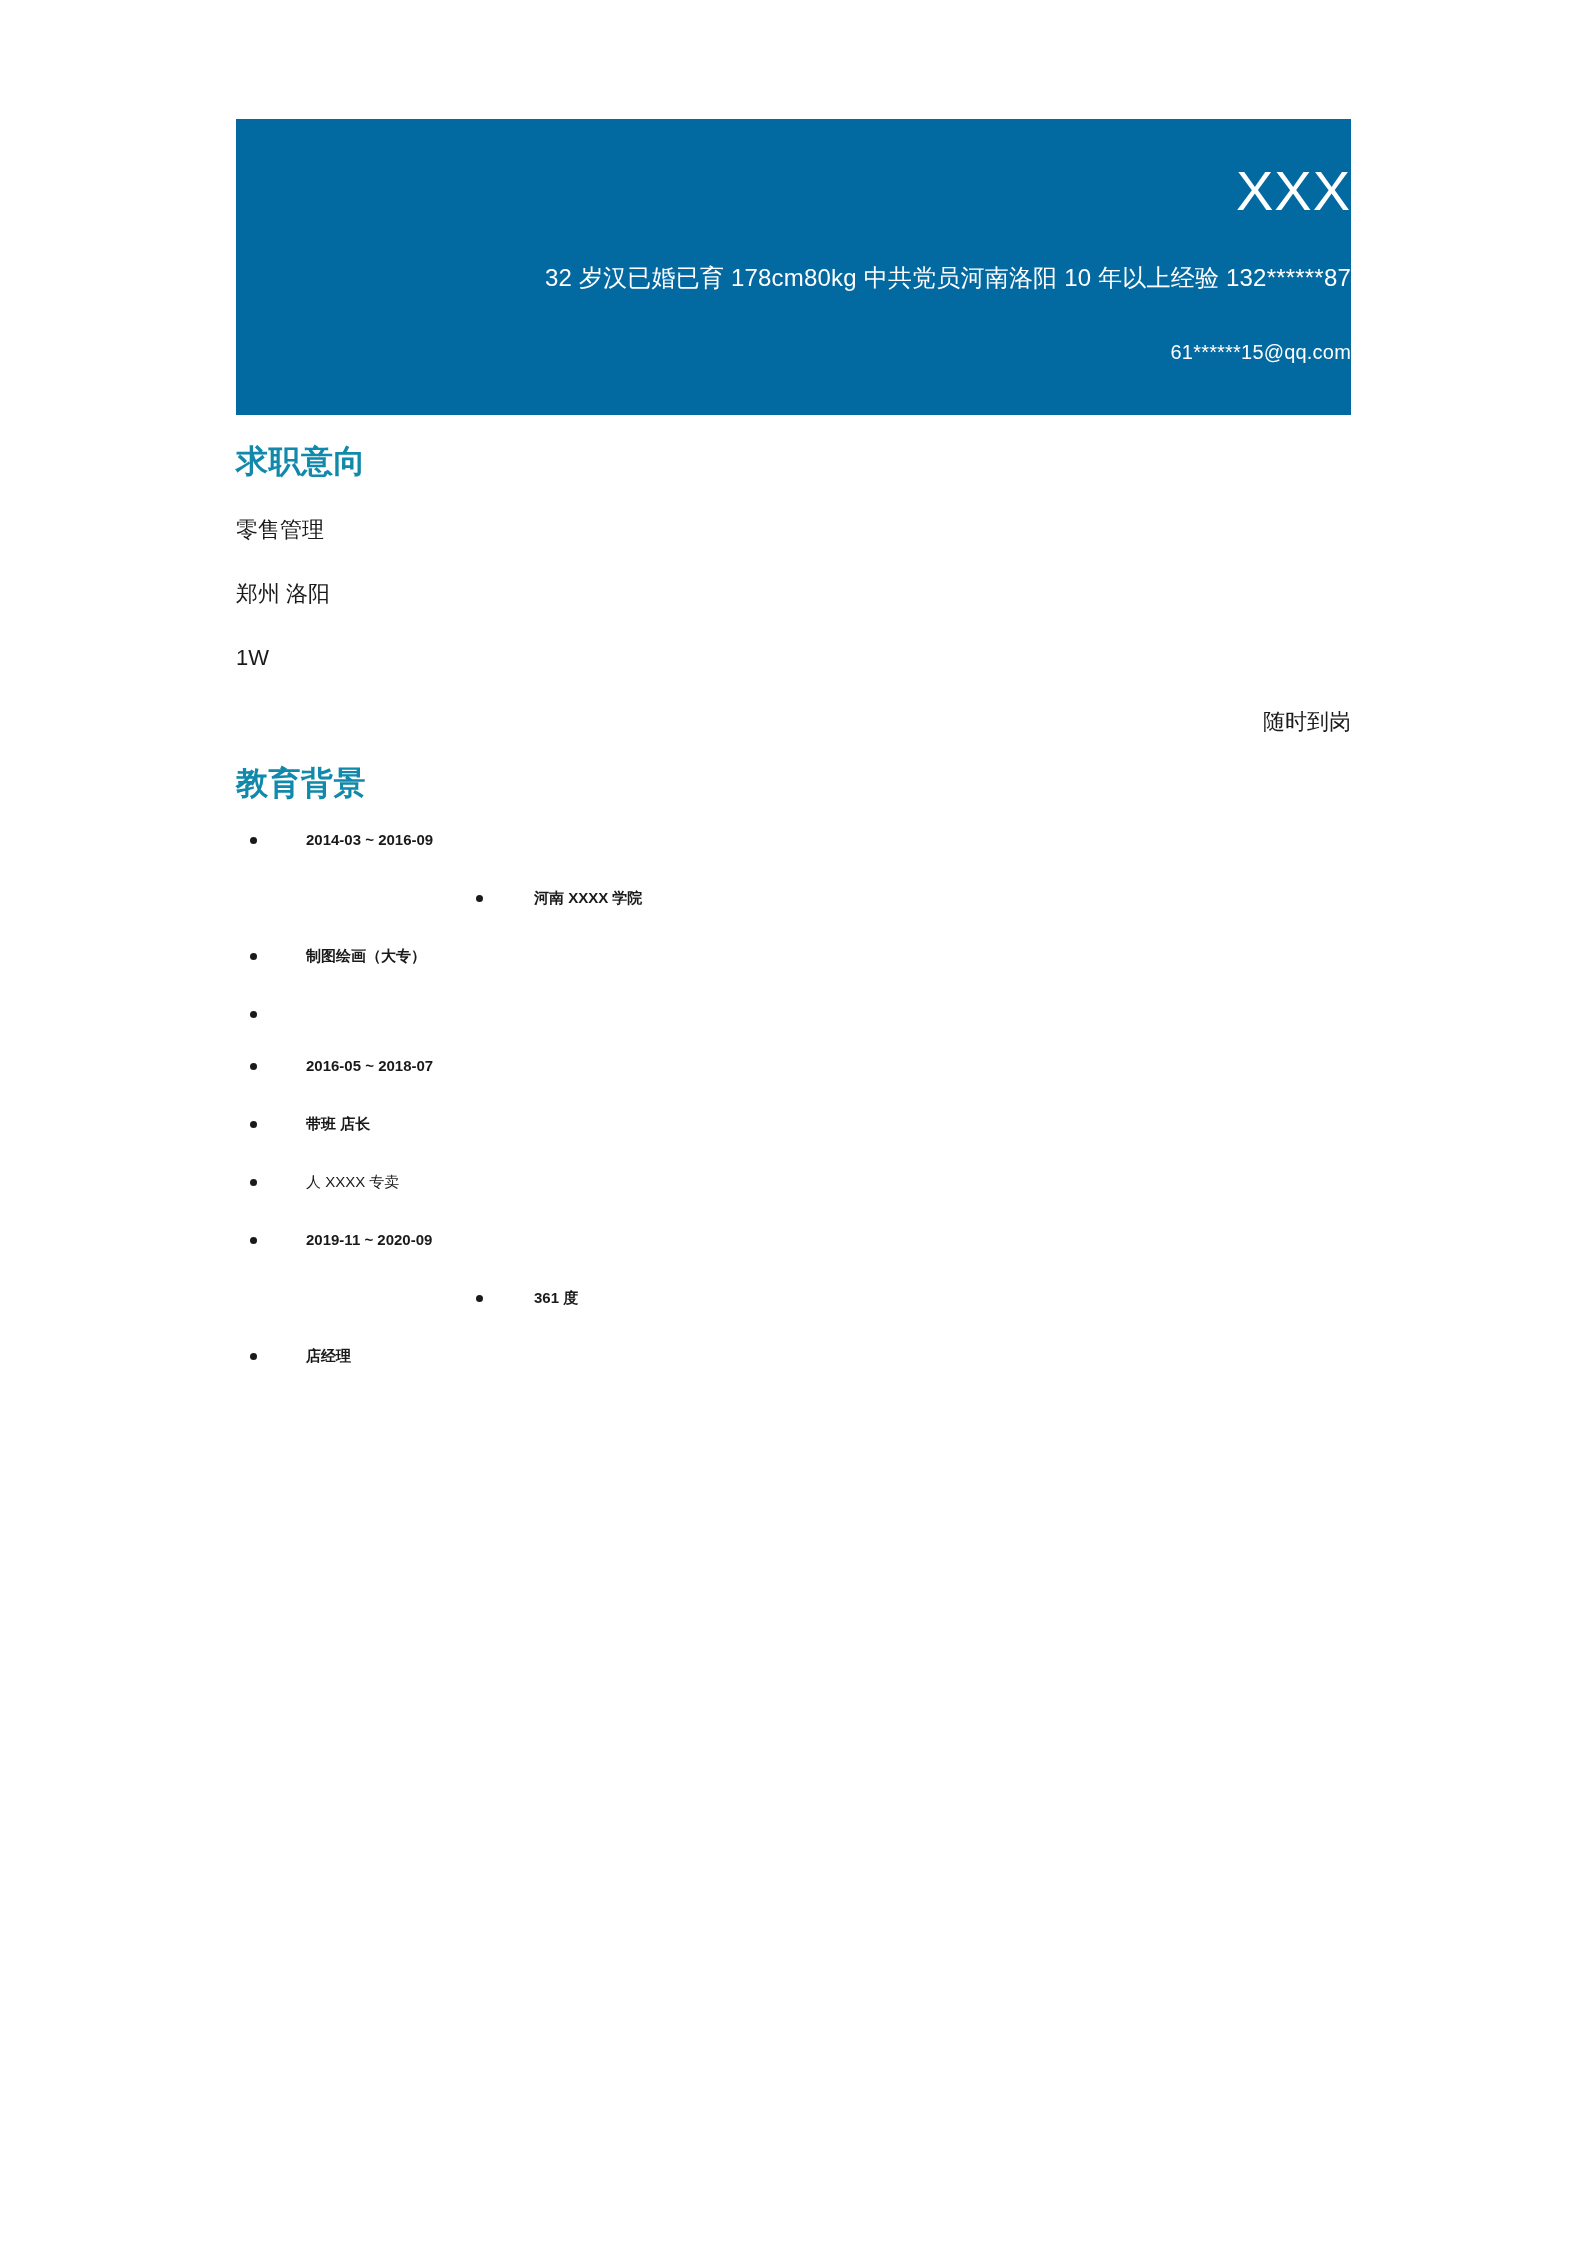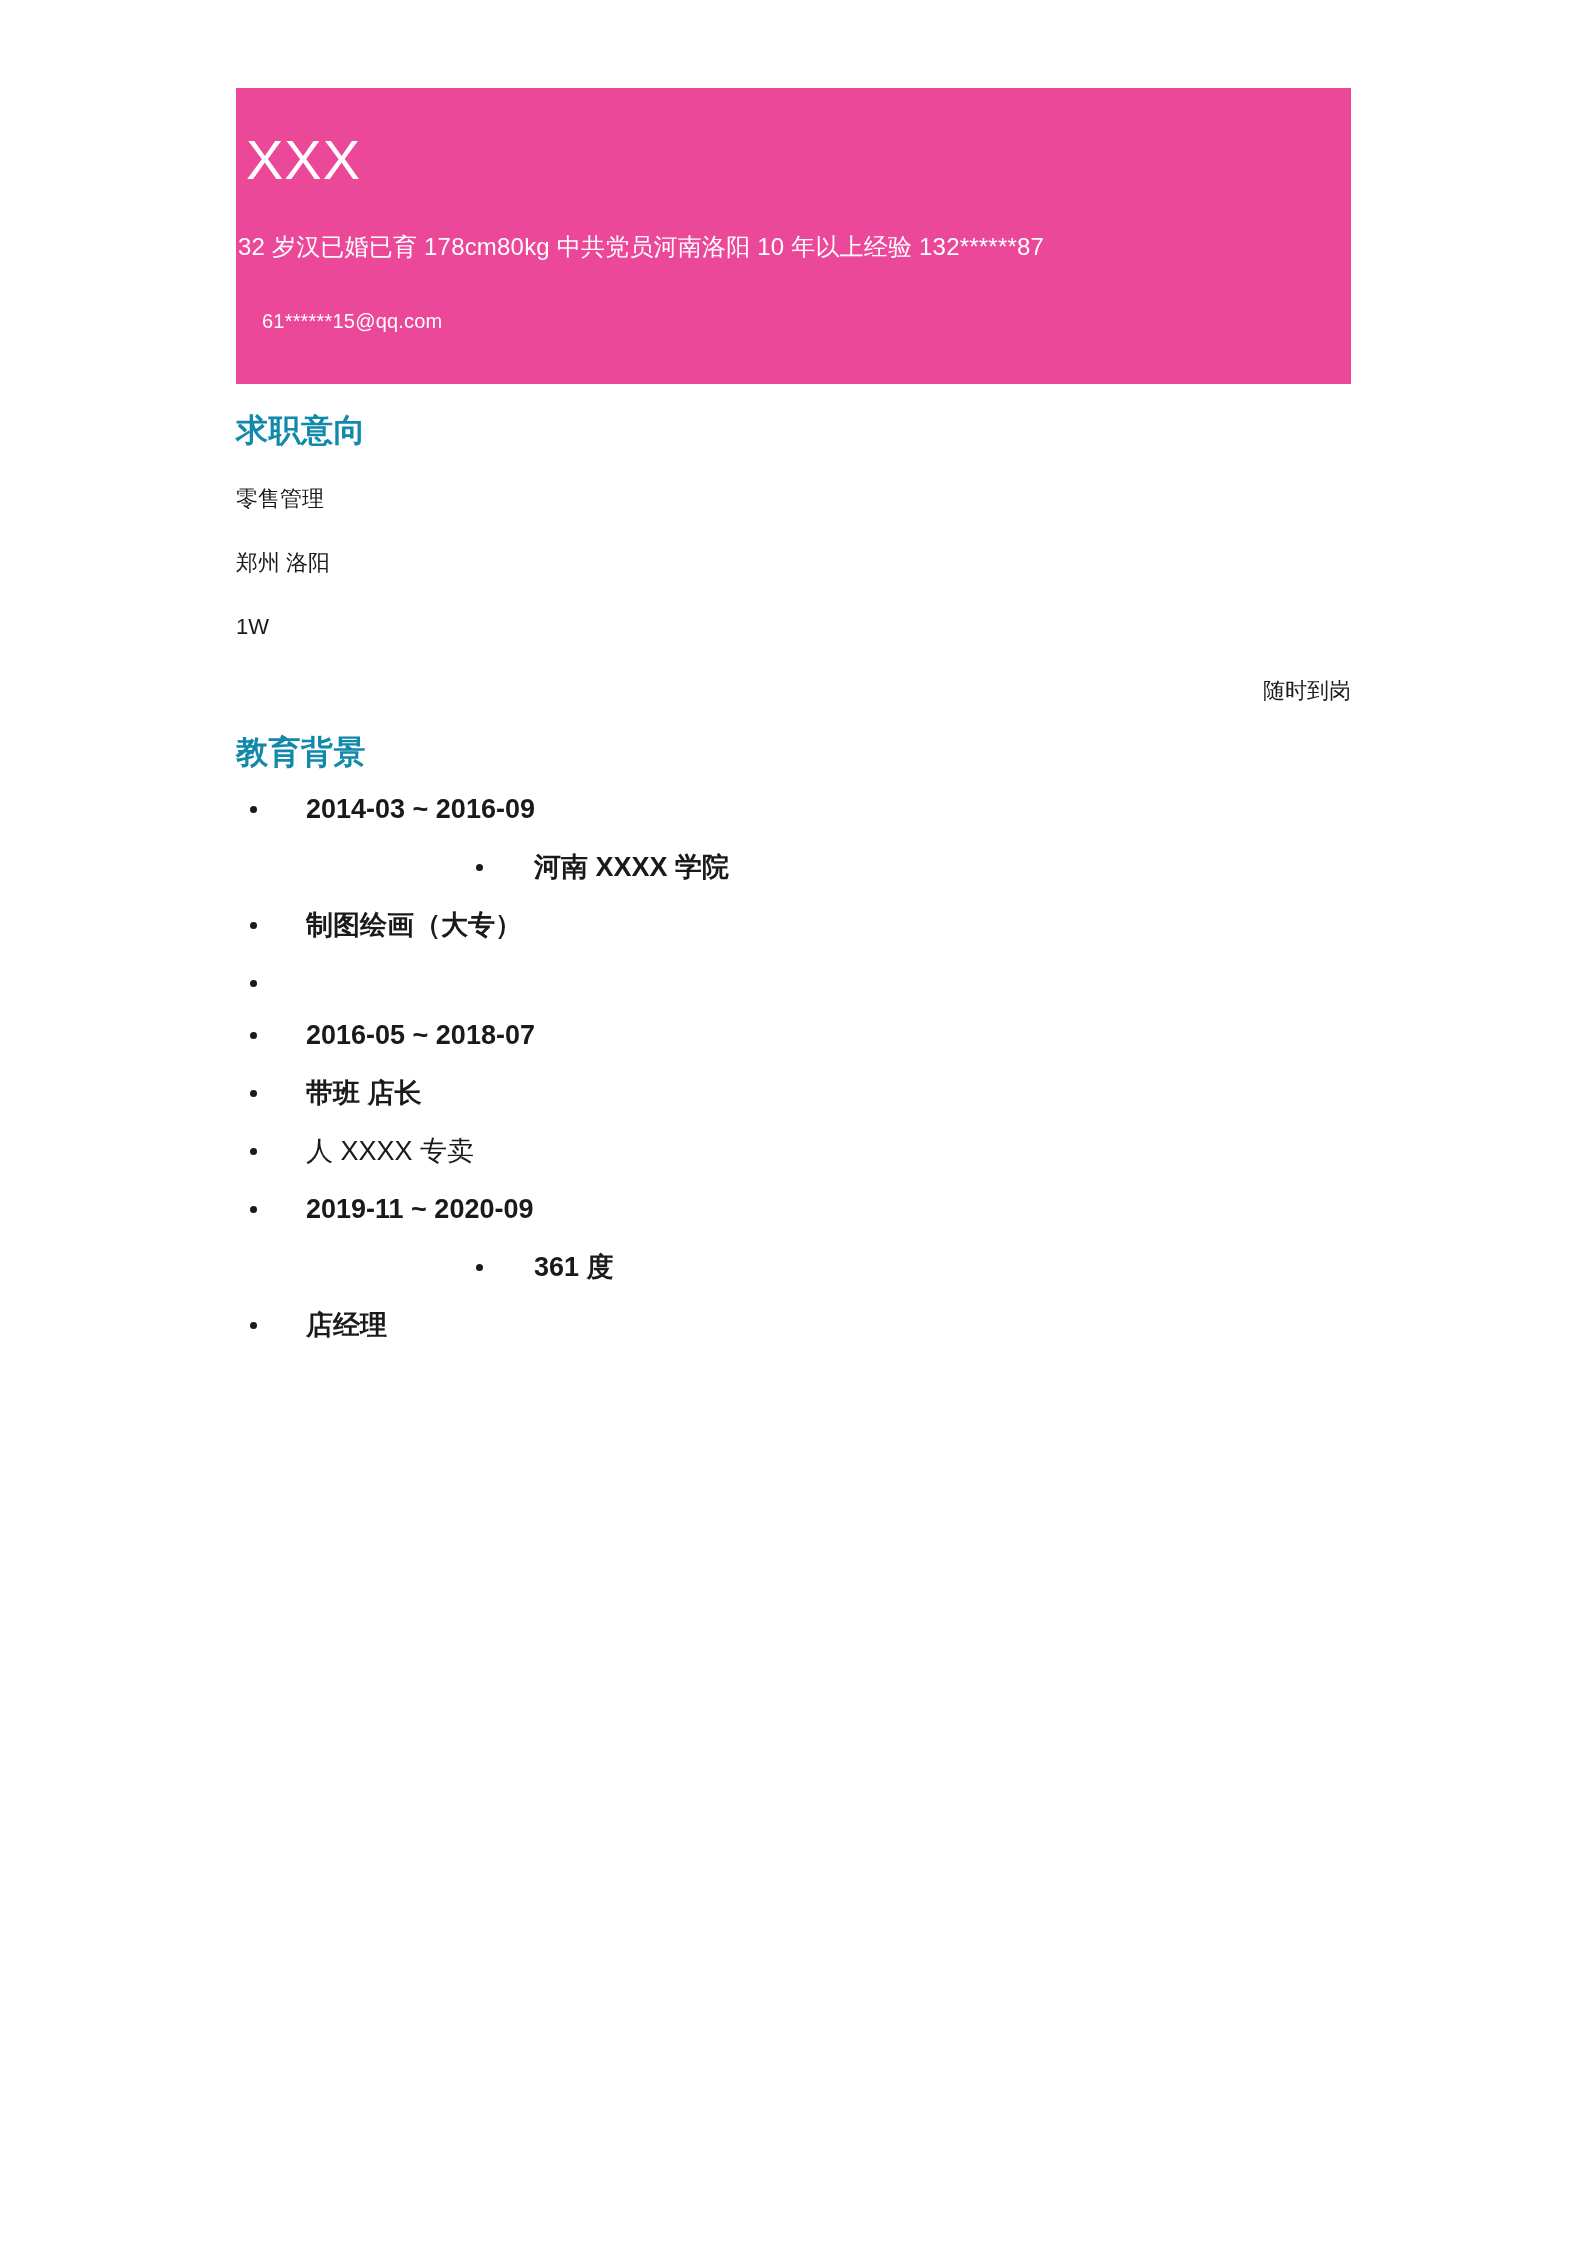--- a/index.html
+++ b/index.html
@@ -17,27 +17,28 @@
   .page {
     position: relative;
     width: 1587px;
     height: 2245px;
     box-sizing: border-box;
     padding: 0 236px 0 236px;
   }
 
   
   .banner {
-    margin-top: 88px;
-    background: #ec4899;
+    margin-top: 119px;
+    background: #0369a1;
     color: #ffffff;
     padding: 26px 0 30px 0;
     box-sizing: border-box;
     width: 1115px;
     min-height: 296px;
+    text-align: right;
   }
   .banner-name {
     font-size: 56px;
     line-height: 68px;
     font-weight: 400;
     letter-spacing: 1px;
     padding: 12px 0 0 10px;
   }
   .banner-line {
     font-size: 24px;
@@ -78,21 +79,21 @@
   }
 
   
   ul.bullets {
     list-style: none;
     margin: 22px 0 0 0;
     padding: 0;
   }
   ul.bullets li {
     position: relative;
-    font-size: 27px;
+    font-size: 15px;
     line-height: 30px;
     margin: 16px 0 28px 0;
     padding-left: 70px;
     min-height: 30px;
   }
   ul.bullets li::before {
     content: "";
     position: absolute;
     left: 14px;
     top: 12px;

